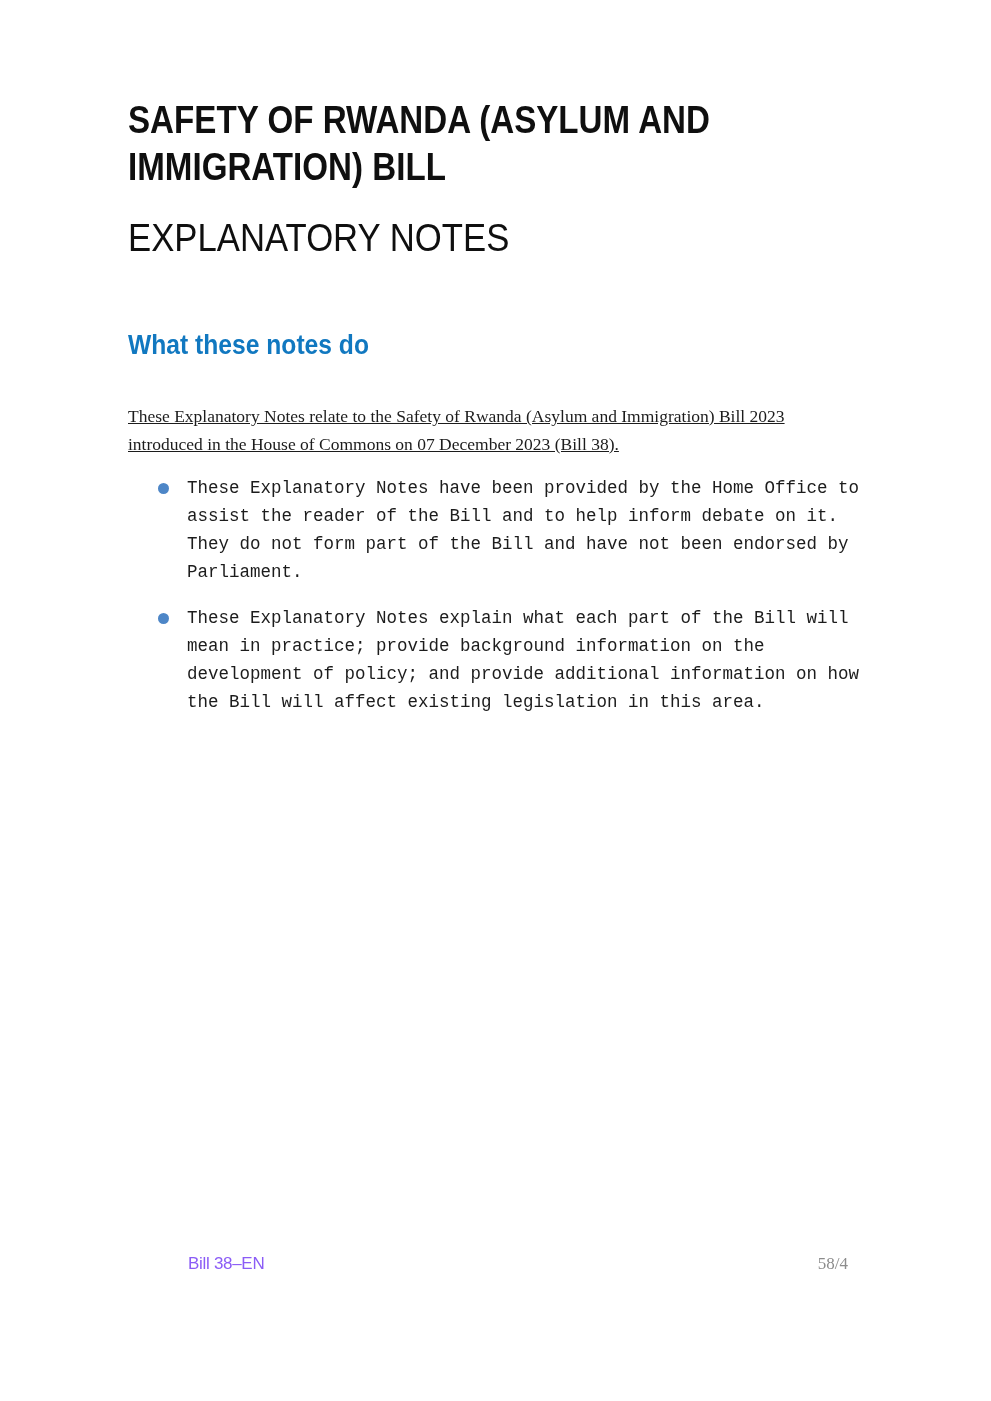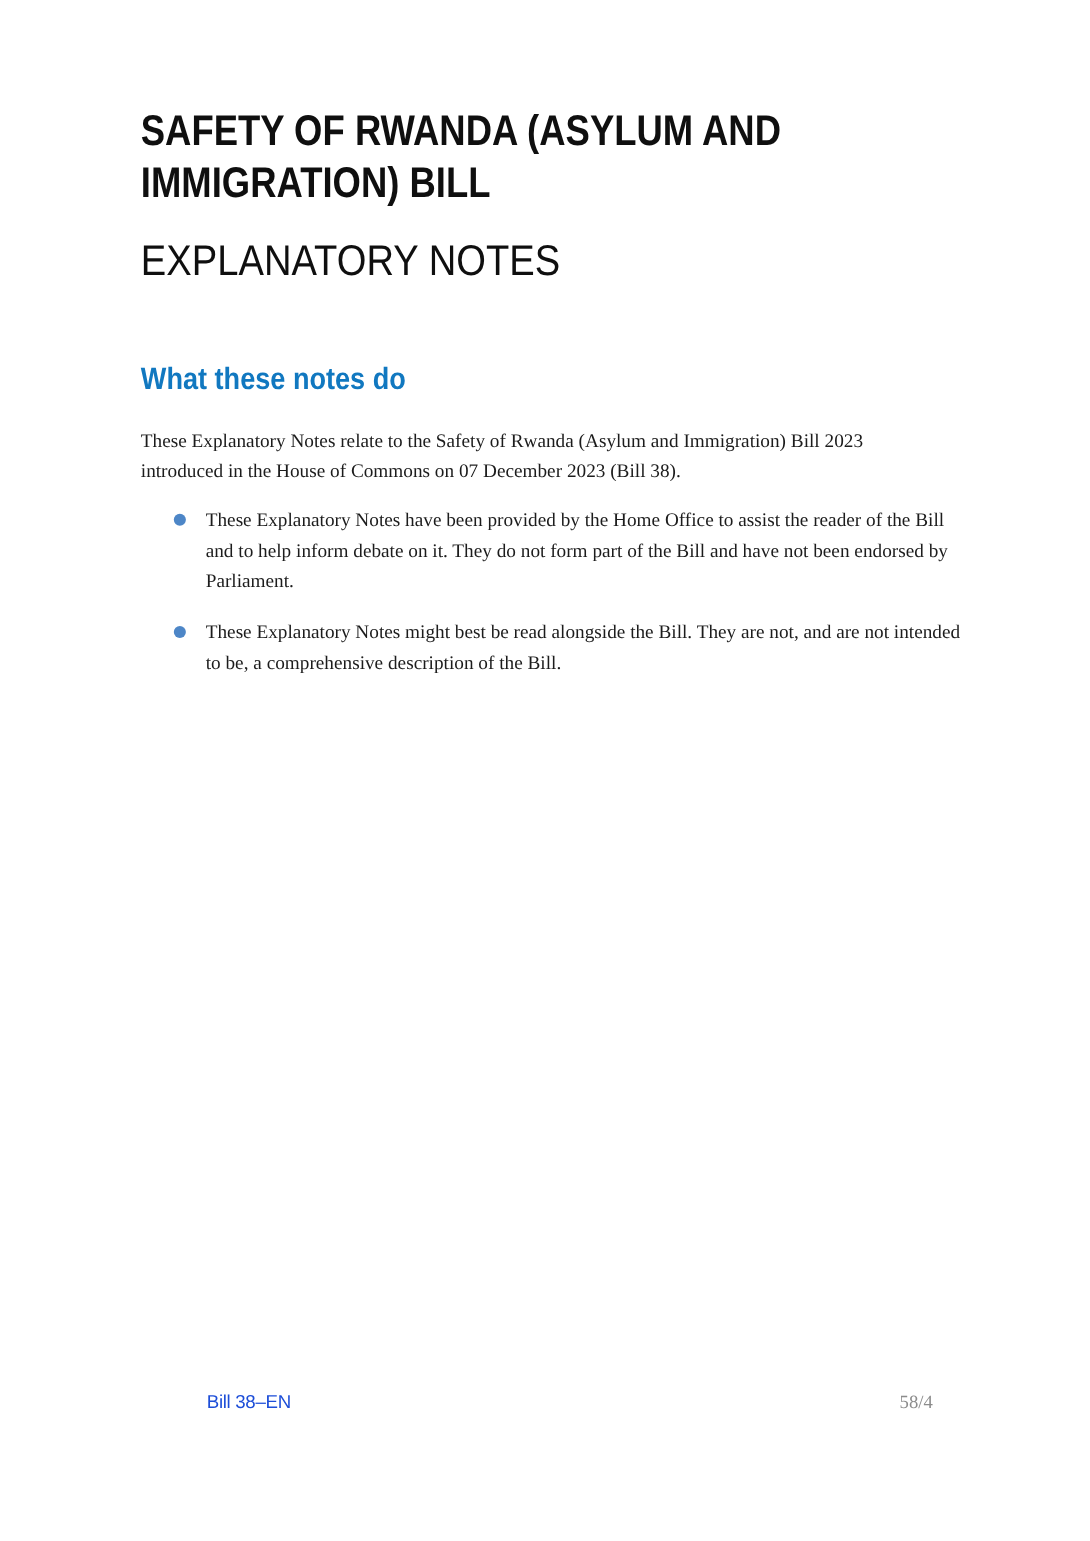--- a/index.html
+++ b/index.html
@@ -56,27 +56,29 @@
     width:860px;
     transform:scaleX(0.88);
   }
   .body-text{
     font-family:"Liberation Serif","DejaVu Serif",serif;
     font-size:17.5px;
     line-height:28px;
     color:#1c1c1c;
   }
   .intro-paragraph{
-    margin-top:24px;
+    margin-top:40px;
     width:712px;
+    text-decoration:underline;
   }
   .bullet-list{
     list-style:none;
     margin-top:16px;
     width:755px;
+    font-family:Liberation Mono, monospace;
   }
   .bullet-list li{
     position:relative;
     padding-left:59px;
     margin-bottom:18px;
   }
   .bullet-list li::before{
     content:"";
     position:absolute;
     left:30px;top:9px;
@@ -89,23 +91,22 @@
     top:1252px;
     left:188px;
     width:660px;           
     display:flex;
     justify-content:space-between;
     align-items:baseline;
     font-size:17px;
     line-height:24px;
   }
   .footer-bill{
-    color:#1d4ed8;
+    color:#8b5cf6;
     letter-spacing:-0.3px;
-    margin-top:11px;
   }
   .footer-page-number{
     color:var(--page-number-gray);
     font-family:Liberation Serif, serif;
   }
 </style>
 </head>
 <body>
 
 <div class="page">
@@ -114,21 +115,21 @@
     <h1 class="doc-title condensed">SAFETY OF RWANDA (ASYLUM AND IMMIGRATION) BILL</h1>
 
     <h2 class="doc-subtitle condensed">EXPLANATORY NOTES</h2>
 
     <h3 class="section-heading condensed">What these notes do</h3>
 
     <p class="body-text intro-paragraph">These Explanatory Notes relate to the Safety of Rwanda (Asylum and Immigration) Bill 2023 introduced in the House of Commons on 07 December 2023 (Bill 38).</p>
 
     <ul class="bullet-list body-text">
         <li>These Explanatory Notes have been provided by the Home Office to assist the reader of the Bill and to help inform debate on it. They do not form part of the Bill and have not been endorsed by Parliament.</li>
-        <li>These Explanatory Notes might best be read alongside the Bill. They are not, and are not intended to be, a comprehensive description of the Bill.</li>
+        <li>These Explanatory Notes explain what each part of the Bill will mean in practice; provide background information on the development of policy; and provide additional information on how the Bill will affect existing legislation in this area.</li>
       </ul>
 
   </div>
 
   <div class="footer">
     <span class="footer-bill">Bill 38–EN</span>
     <span class="footer-page-number">58/4</span>
   </div>
 </div>
 

